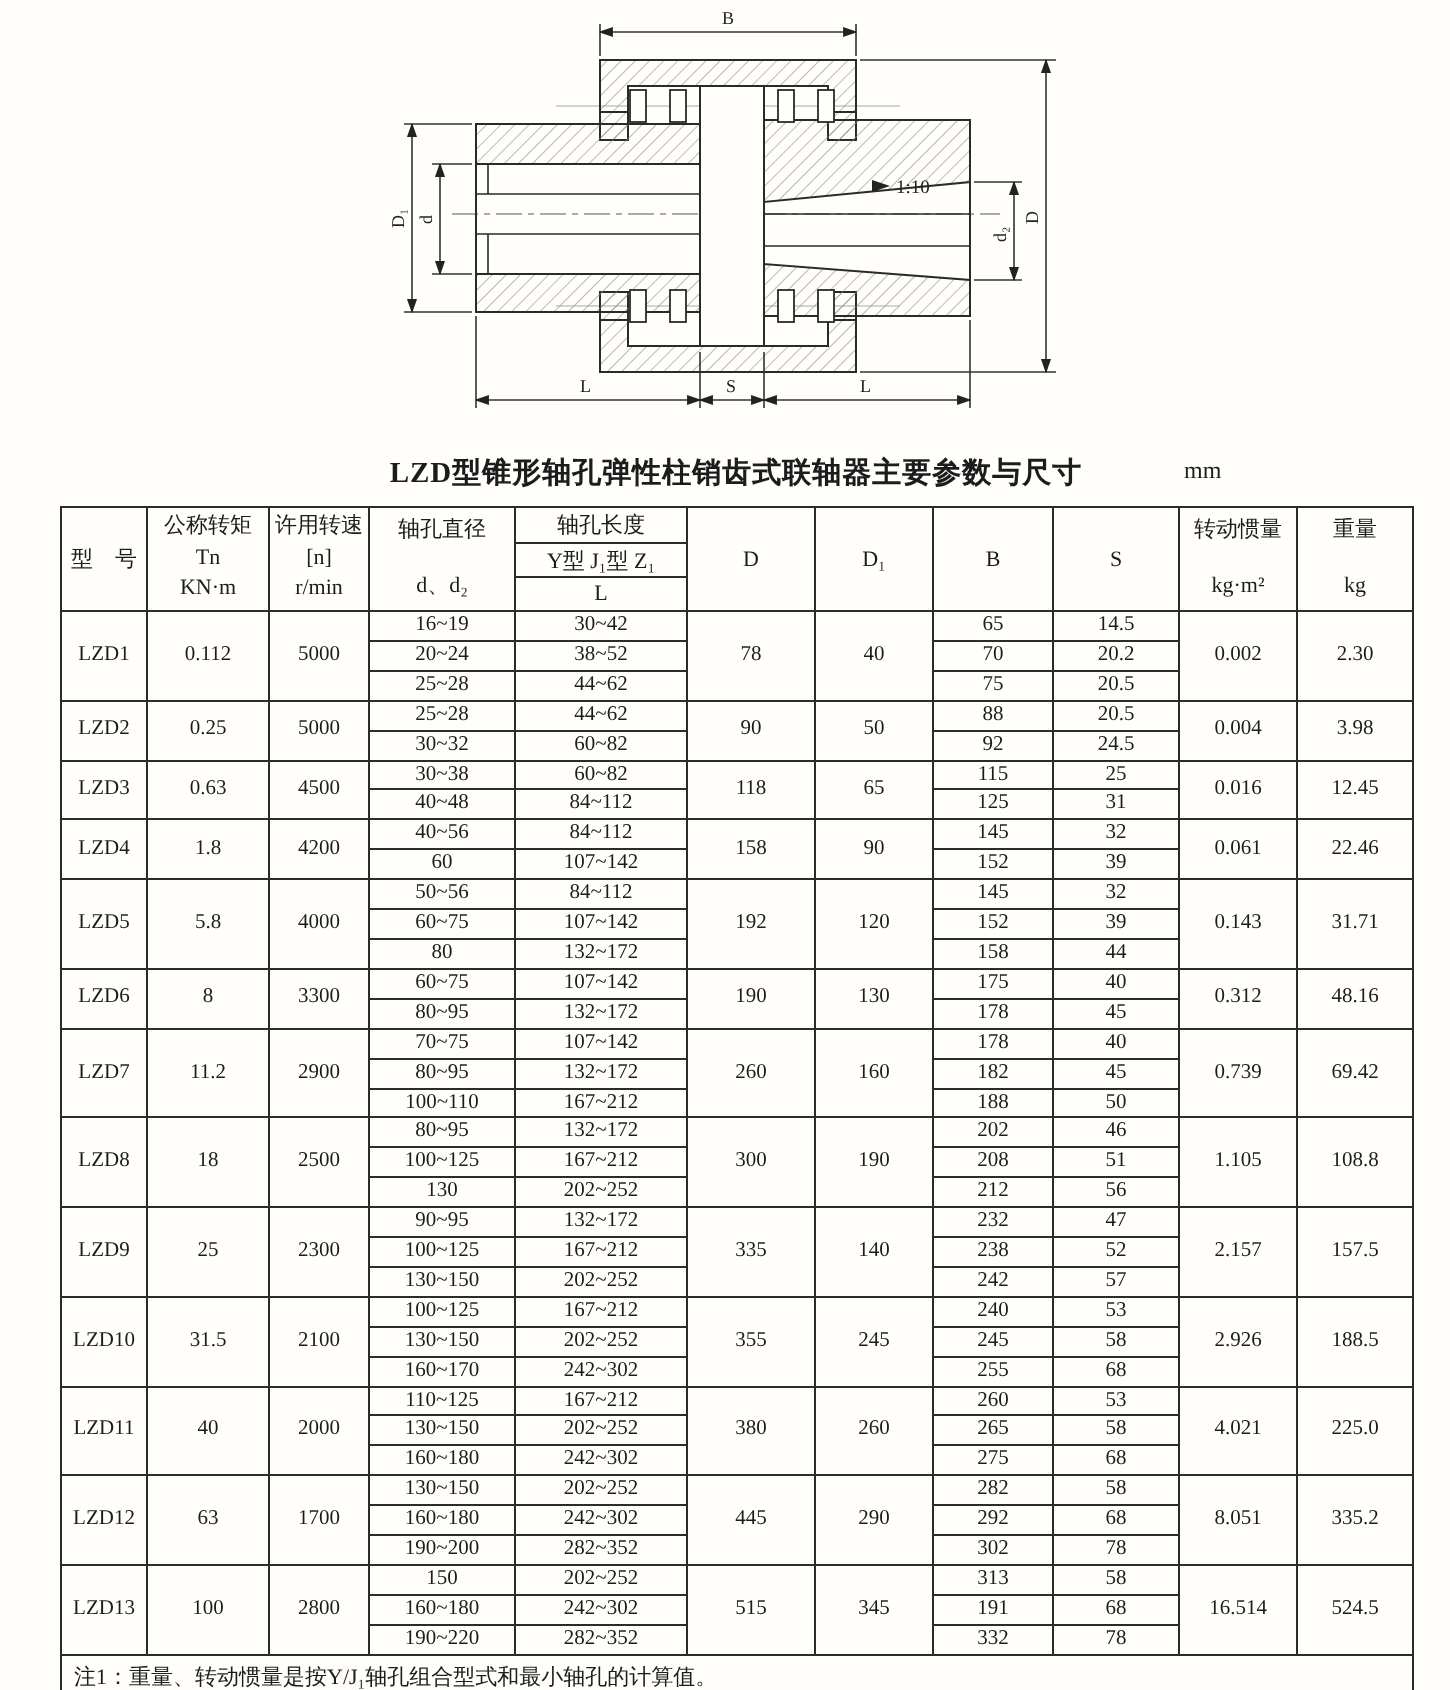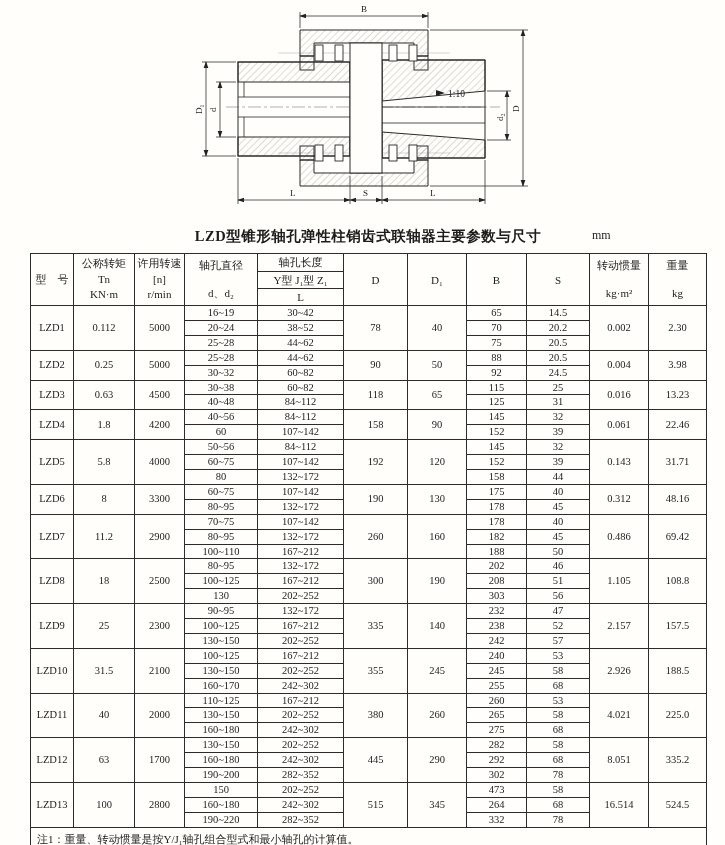--- a/index.html
+++ b/index.html
@@ -265,21 +265,21 @@
           <td rowspan="2">LZD3</td>
           <td rowspan="2">0.63</td>
           <td rowspan="2">4500</td>
           <td>30~38</td>
           <td>60~82</td>
           <td rowspan="2">118</td>
           <td rowspan="2">65</td>
           <td>115</td>
           <td>25</td>
           <td rowspan="2">0.016</td>
-          <td rowspan="2">13.23</td>
+          <td rowspan="2">12.45</td>
         </tr>
         <tr>
           <td>40~48</td>
           <td>84~112</td>
           <td>125</td>
           <td>31</td>
         </tr>
         <tr>
           <td rowspan="2">LZD4</td>
           <td rowspan="2">1.8</td>
@@ -346,21 +346,21 @@
         <tr>
           <td rowspan="3">LZD7</td>
           <td rowspan="3">11.2</td>
           <td rowspan="3">2900</td>
           <td>70~75</td>
           <td>107~142</td>
           <td rowspan="3">260</td>
           <td rowspan="3">160</td>
           <td>178</td>
           <td>40</td>
-          <td rowspan="3">0.486</td>
+          <td rowspan="3">0.739</td>
           <td rowspan="3">69.42</td>
         </tr>
         <tr>
           <td>80~95</td>
           <td>132~172</td>
           <td>182</td>
           <td>45</td>
         </tr>
         <tr>
           <td>100~110</td>
@@ -383,21 +383,21 @@
         </tr>
         <tr>
           <td>100~125</td>
           <td>167~212</td>
           <td>208</td>
           <td>51</td>
         </tr>
         <tr>
           <td>130</td>
           <td>202~252</td>
-          <td>303</td>
+          <td>212</td>
           <td>56</td>
         </tr>
         <tr>
           <td rowspan="3">LZD9</td>
           <td rowspan="3">25</td>
           <td rowspan="3">2300</td>
           <td>90~95</td>
           <td>132~172</td>
           <td rowspan="3">335</td>
           <td rowspan="3">140</td>
@@ -494,29 +494,29 @@
           <td>78</td>
         </tr>
         <tr>
           <td rowspan="3">LZD13</td>
           <td rowspan="3">100</td>
           <td rowspan="3">2800</td>
           <td>150</td>
           <td>202~252</td>
           <td rowspan="3">515</td>
           <td rowspan="3">345</td>
-          <td>473</td>
+          <td>313</td>
           <td>58</td>
           <td rowspan="3">16.514</td>
           <td rowspan="3">524.5</td>
         </tr>
         <tr>
           <td>160~180</td>
           <td>242~302</td>
-          <td>264</td>
+          <td>191</td>
           <td>68</td>
         </tr>
         <tr>
           <td>190~220</td>
           <td>282~352</td>
           <td>332</td>
           <td>78</td>
         </tr>
       </tbody>
     <tfoot>

